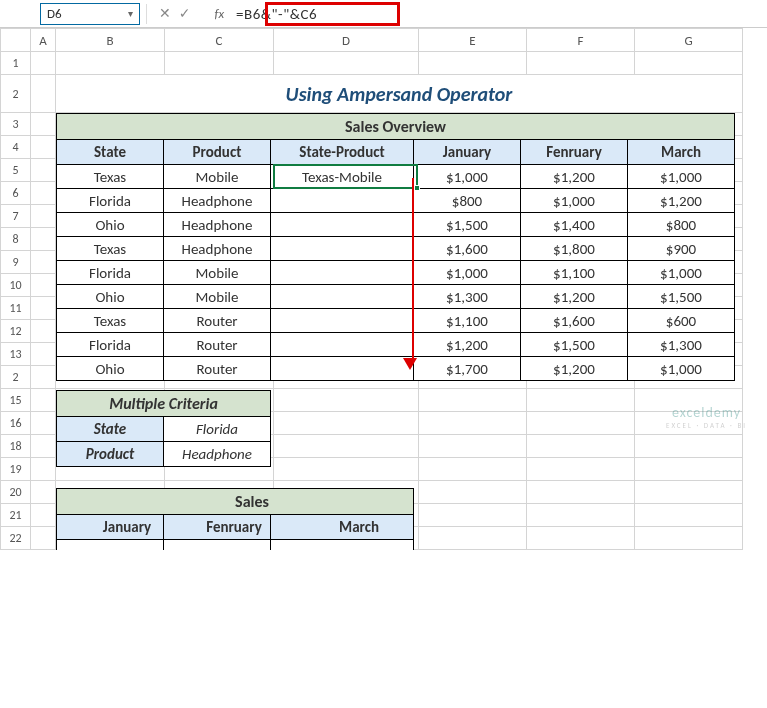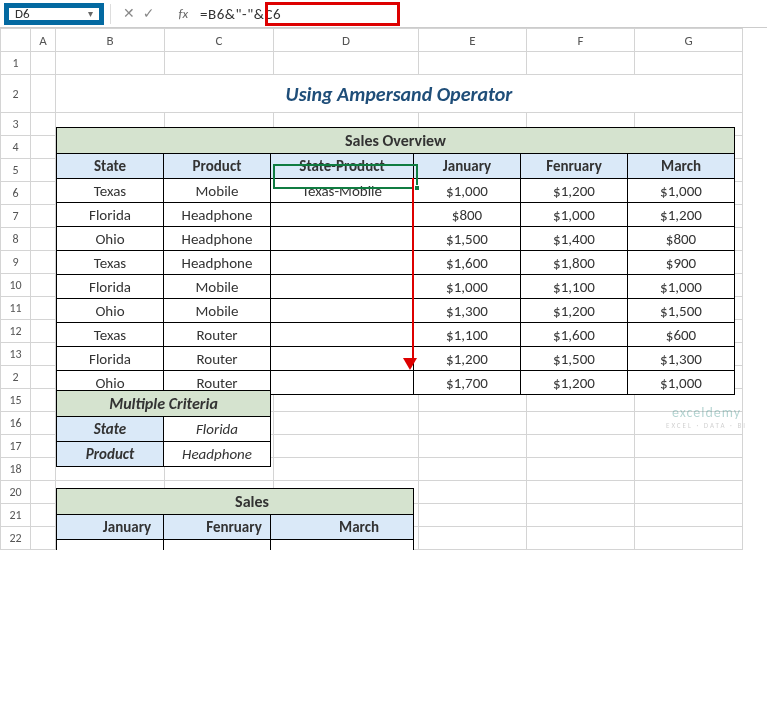--- a/index.html
+++ b/index.html
@@ -1,20 +1,20 @@
 <!DOCTYPE html>
 <html><head>
   <meta charset="utf-8">
   <style>
     * { box-sizing: border-box; margin: 0; padding: 0; }
     body { font-family: Calibri, Arial, sans-serif; font-size: 14px; background: #fff; color: #333; user-select: none; }
     
     
     .formula-bar { display: flex; align-items: center; height: 28px; border-bottom: 1px solid #ccc; background: #fff; padding: 0 4px; }
-    .name-box { width: 100px; height: 22px; border: 5px solid #0369a1; display: flex; align-items: center; justify-content: space-between; padding: 0 6px; font-size: 13px; background: #fff; }
+    .name-box { width: 100px; height: 22px; border: 1px solid #0369a1; display: flex; align-items: center; justify-content: space-between; padding: 0 6px; font-size: 13px; background: #fff; margin-left: 36px; }
     .name-box-arrow { font-size: 10px; color: #666; }
     .fb-sep { width: 1px; height: 20px; background: #ddd; margin: 0 6px; }
     .fb-icons { display: flex; gap: 8px; align-items: center; padding: 0 6px; }
     .fb-icon { color: #888; font-size: 14px; cursor: default; }
     .fx-icon { font-style: italic; font-size: 13px; color: #666; margin-left: 16px; }
     .formula-input { flex: 1; height: 22px; border: none; padding: 0 6px; font-size: 15px; font-family: Calibri, Arial, sans-serif; display: flex; align-items: center; letter-spacing: 0.5px; }
     .formula-highlight { position: absolute; border: 3px solid #d00; left: 265px; top: 2px; width: 135px; height: 24px; pointer-events: none; }
     .formula-bar-wrap { position: relative; }
     
     
@@ -31,21 +31,21 @@
     
     
     .title-cell { background: #fff !important; font-size: 20px !important; font-weight: bold !important; color: #1f4e79 !important; font-style: italic; text-decoration-color: #bfbfbf; text-underline-offset: 6px; }
     
     
     .data-table { position: absolute; border-collapse: collapse; }
     .data-table td, .data-table th { border: 1px solid #000; text-align: center; vertical-align: middle; padding: 0 6px; font-size: 15px; background: #fff; height: 24px; }
     .dt-title { background: #d5e3cf !important; font-weight: bold; font-size: 16px !important; height: 26px !important; }
     .dt-header { background: #dae9f8 !important; font-weight: bold; font-size: 15px !important; height: 25px !important; }
     
-    #overview { left: 56px; top: 99px; }
+    #overview { left: 56px; top: 85px; }
     #overview td { width: 107px; }
     #overview td.c-D { width: 143px; }
     #overview td.c-E, #overview td.c-F, #overview td.c-G { width: 107px; }
     
     #criteria { left: 56px; top: 362px; font-style: italic; }
     #criteria td { width: 107px; }
     
     #sales { left: 56px; top: 460px; }
     #sales td { width: 107px; padding-left: 40px; }
     #sales td.c-D { width: 143px; }
@@ -246,31 +246,31 @@
           <th class="row-h">16</th>
           <td></td>
           <td></td>
           <td></td>
           <td></td>
           <td></td>
           <td></td>
           <td></td>
         </tr>
     <tr>
-          <th class="row-h">17</th>
-          <td></td>
-          <td></td>
-          <td></td>
-          <td></td>
-          <td></td>
-          <td></td>
-          <td></td>
-        </tr>
-    <tr>
           <th class="row-h">18</th>
+          <td></td>
+          <td></td>
+          <td></td>
+          <td></td>
+          <td></td>
+          <td></td>
+          <td></td>
+        </tr>
+    <tr>
+          <th class="row-h">19</th>
           <td></td>
           <td></td>
           <td></td>
           <td></td>
           <td></td>
           <td></td>
           <td></td>
         </tr>
     <tr>
           <th class="row-h">20</th>

